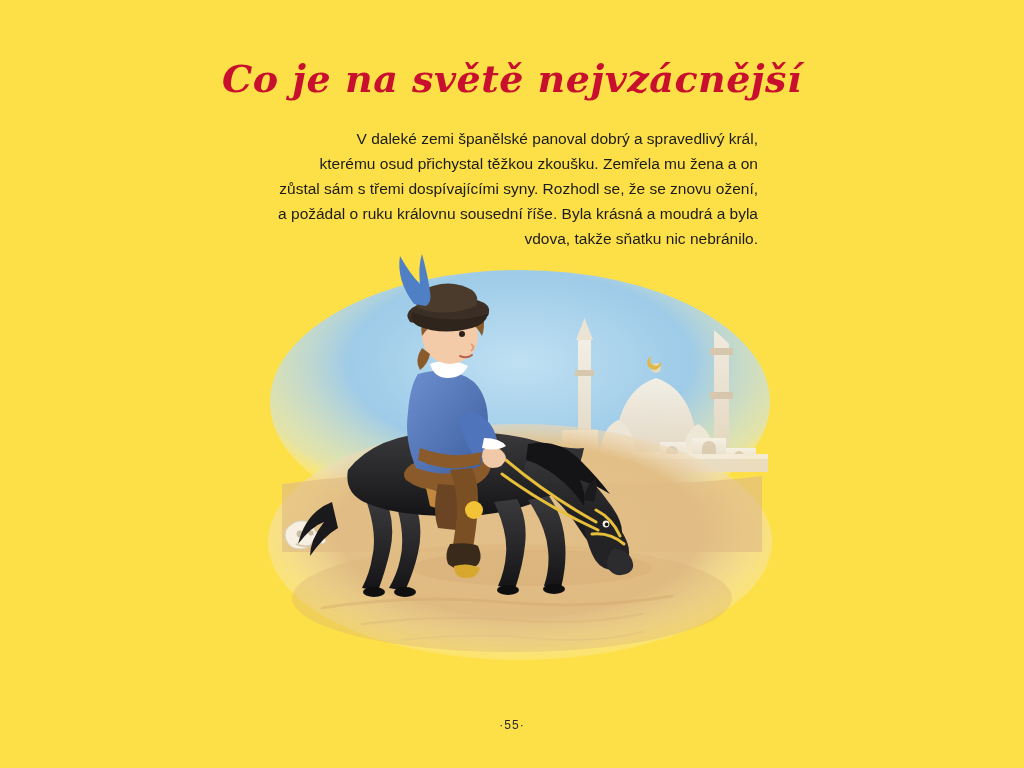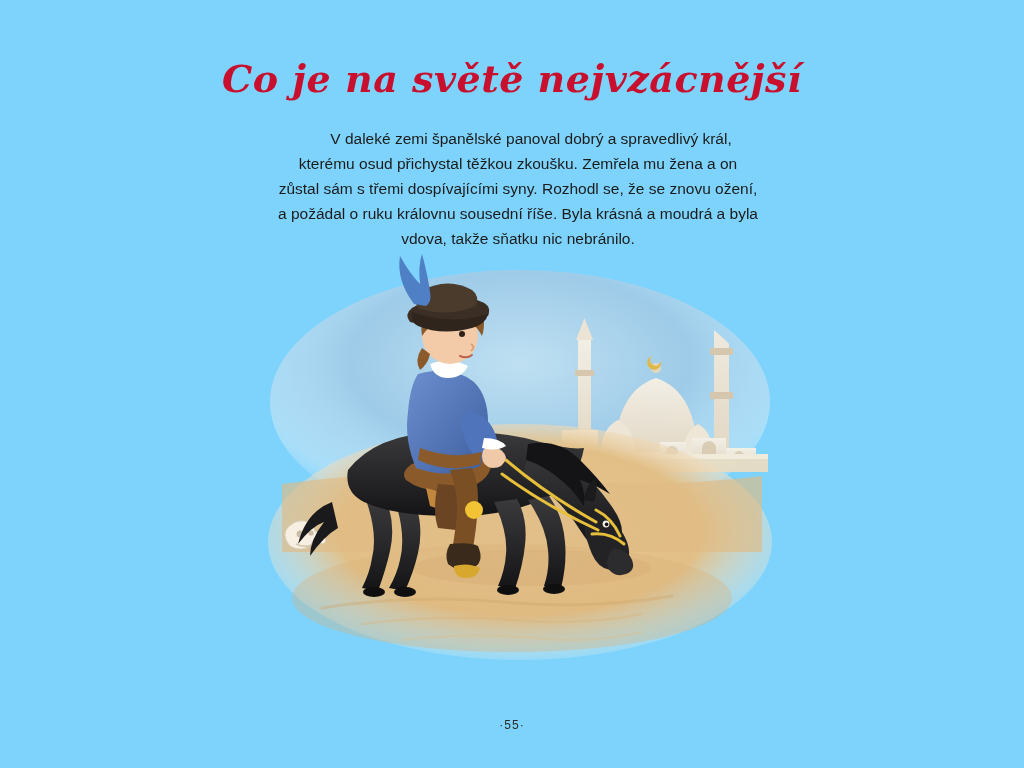--- a/index.html
+++ b/index.html
@@ -11,21 +11,21 @@
     width: 1024px;
     height: 768px;
     overflow: hidden;
     font-family: "Liberation Sans", sans-serif;
   }
 
   .page {
     position: relative;
     width: 1024px;
     height: 768px;
-    background: #7dd3fc;
+    background: #fde047;
   }
 
   
   .title {
     position: absolute;
     top: 56px;
     left: 0;
     width: 1024px;
     text-align: center;
     font-family: "DejaVu Serif", serif;
@@ -40,21 +40,21 @@
   
   .body-text {
     position: absolute;
     top: 126px;
     left: 278px;
     width: 480px;
     font-family: "Liberation Sans", sans-serif;
     font-size: 15.5px;
     line-height: 25px;
     color: #1b1b1b;
-    text-align: center;
+    text-align: right;
   }
   .body-text p {
     margin: 0;
     text-indent: 26px;
   }
 
   
   .illustration {
     position: absolute;
     left: 262px;

